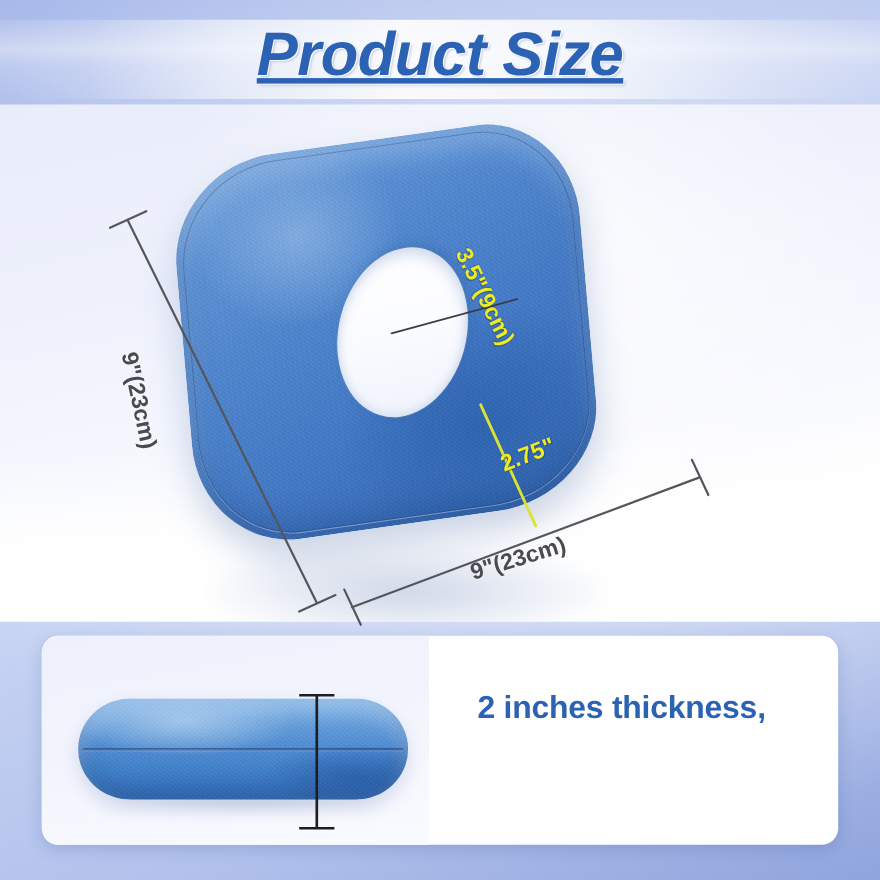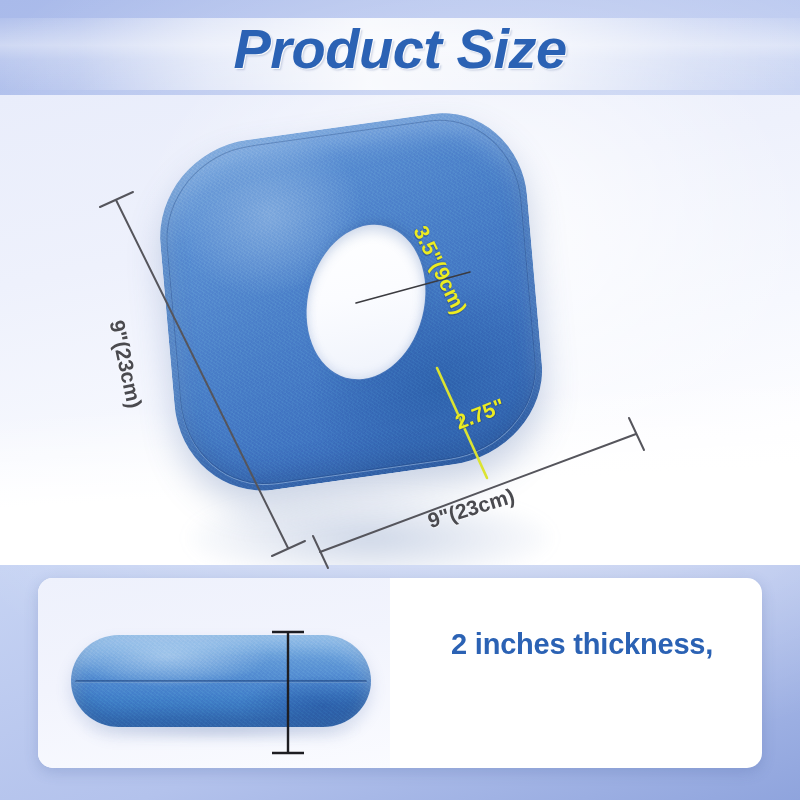--- a/index.html
+++ b/index.html
@@ -58,20 +58,21 @@
     top: 16px;
     width: 800px;
     text-align: center;
     font-size: 56px;
     font-weight: bold;
     font-style: italic;
     letter-spacing: -0.5px;
     color: #2b62b4;
     text-shadow: 1px 1px 0 rgba(255,255,255,0.85), 2px 2px 2px rgba(40,70,130,0.22);
     white-space: nowrap;
+    text-decoration: underline;
   }
 
   
   .photo-main {
     position: absolute;
     left: 0;
     top: 95px;
     width: 800px;
     height: 470px;
     overflow: hidden;
@@ -290,21 +291,20 @@
   .bottom-text {
     position: absolute;
     left: 396px;
     top: 46px;
     width: 330px;
     color: #2b62b4;
     font-size: 29px;
     font-weight: bold;
     line-height: 1.42;
     letter-spacing: -0.2px;
-    margin-left: 17px;
   }
   .bottom-text div { white-space: nowrap; }
 </style>
 </head>
 <body>
 
 <div id="poster">
 
   <div class="title-band">
     <div class="sheen"></div>

